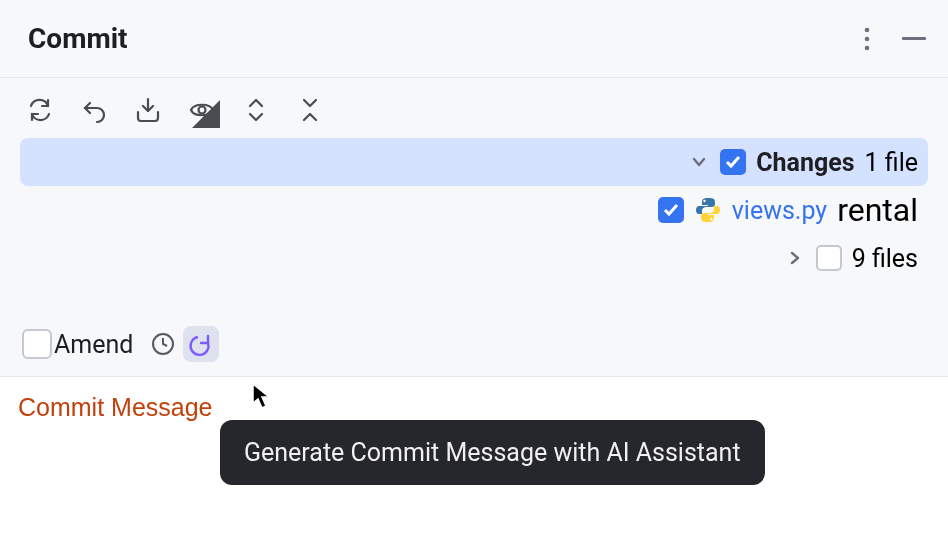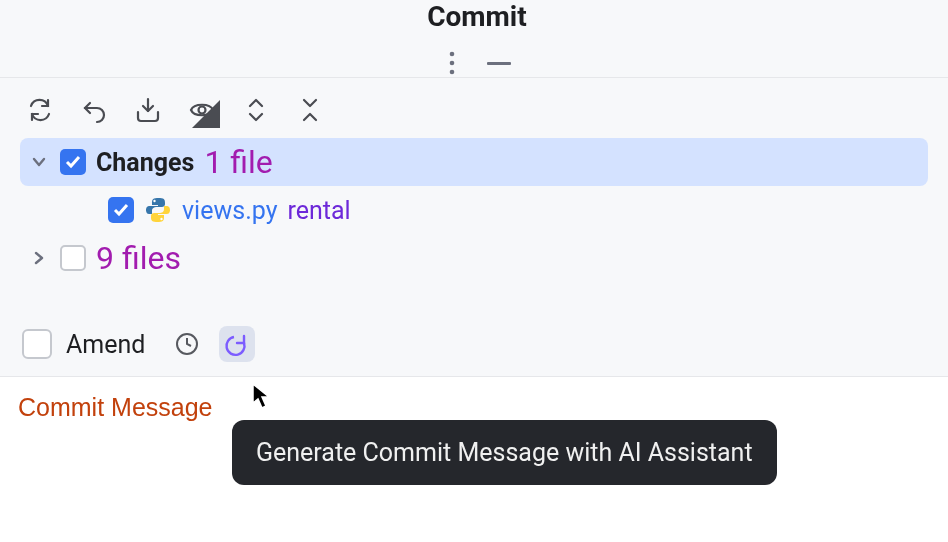--- a/index.html
+++ b/index.html
@@ -11,21 +11,20 @@
     color: #1e1f22;
     overflow: hidden;
   }
   .header {
     display: flex;
     align-items: center;
     justify-content: space-between;
     padding: 0 22px 0 28px;
     height: 78px;
     border-bottom: 1px solid #e6e7ea;
-    flex-direction: column;
   }
   .header-title {
     font-size: 28px;
     font-weight: 700;
     color: #1e1f22;
   }
   .header-actions {
     display: flex;
     align-items: center;
     gap: 26px;
@@ -45,46 +44,47 @@
 
   .tree {
     padding: 0 20px;
   }
   .row {
     display:flex; align-items:center;
     height:48px;
     border-radius:8px;
     padding: 0 10px 0 8px;
     gap:10px;
+    justify-content:flex-end;
   }
   .row.selected { background:#d4e2ff; }
   .chev { color:#6c707e; display:flex; align-items:center; justify-content:center; width:22px; }
   .chev svg { width:18px; height:18px; }
   .cbox {
     width:26px; height:26px; border-radius:5px;
     display:flex; align-items:center; justify-content:center;
     flex-shrink:0;
   }
   .cbox.checked { background:#3574f0; }
   .cbox.checked svg { width:18px; height:18px; stroke:#fff; stroke-width:3; fill:none; }
   .cbox.empty { background:#fff; border:2px solid #c5c8ce; }
   .cbox.big { width:30px; height:30px; border-radius:6px; }
   .lbl { font-size:25px; }
   .lbl.bold { font-weight:700; }
-  .count { font-size:32px; color:#a21caf; }
+  .count { font-size:25px; color:#000000; }
   .indent1 { padding-left:48px; }
   .file-name { color:#3574f0; font-size:25px; }
-  .file-path { color:#6d28d9; font-size:25px; }
+  .file-path { color:#000000; font-size:32px; }
   .py-icon { width:28px; height:28px; display:flex; align-items:center; justify-content:center; flex-shrink:0; }
   .py-icon svg { width:28px; height:28px; }
 
   .amend-row {
     display:flex; align-items:center;
     padding: 44px 28px 0 22px;
-    gap:14px;
+    gap:2px;
   }
   .amend-label { font-size:25px; color:#1e1f22; }
   .icon-btn { width:36px; height:36px; display:flex; align-items:center; justify-content:center; border-radius:8px; }
   .icon-btn.active { background:#dde2ee; }
   .hist-icon svg { width:26px; height:26px; stroke:#57595f; fill:none; stroke-width:2; }
   .ai-icon svg { width:26px; height:26px; stroke:#7c5cff; fill:none; stroke-width:2.4; }
   .spacer { flex:1; }
   .modified { color:#3574f0; font-size:25px; }
 
   .commit-msg {
@@ -96,21 +96,21 @@
   }
   .commit-placeholder {
     font-family: Liberation Sans, sans-serif;
     font-size:25px;
     color:#c2410c;
     padding-left:18px;
   }
 
   .tooltip {
     position:absolute;
-    left:232px; top:420px;
+    left:220px; top:420px;
     background:#25272c;
     color:#f0f0f0;
     font-size:25px;
     padding:18px 24px;
     border-radius:12px;
     white-space:nowrap;
   }
   .cursor {
     position:absolute;
     left:252px; top:383px;

